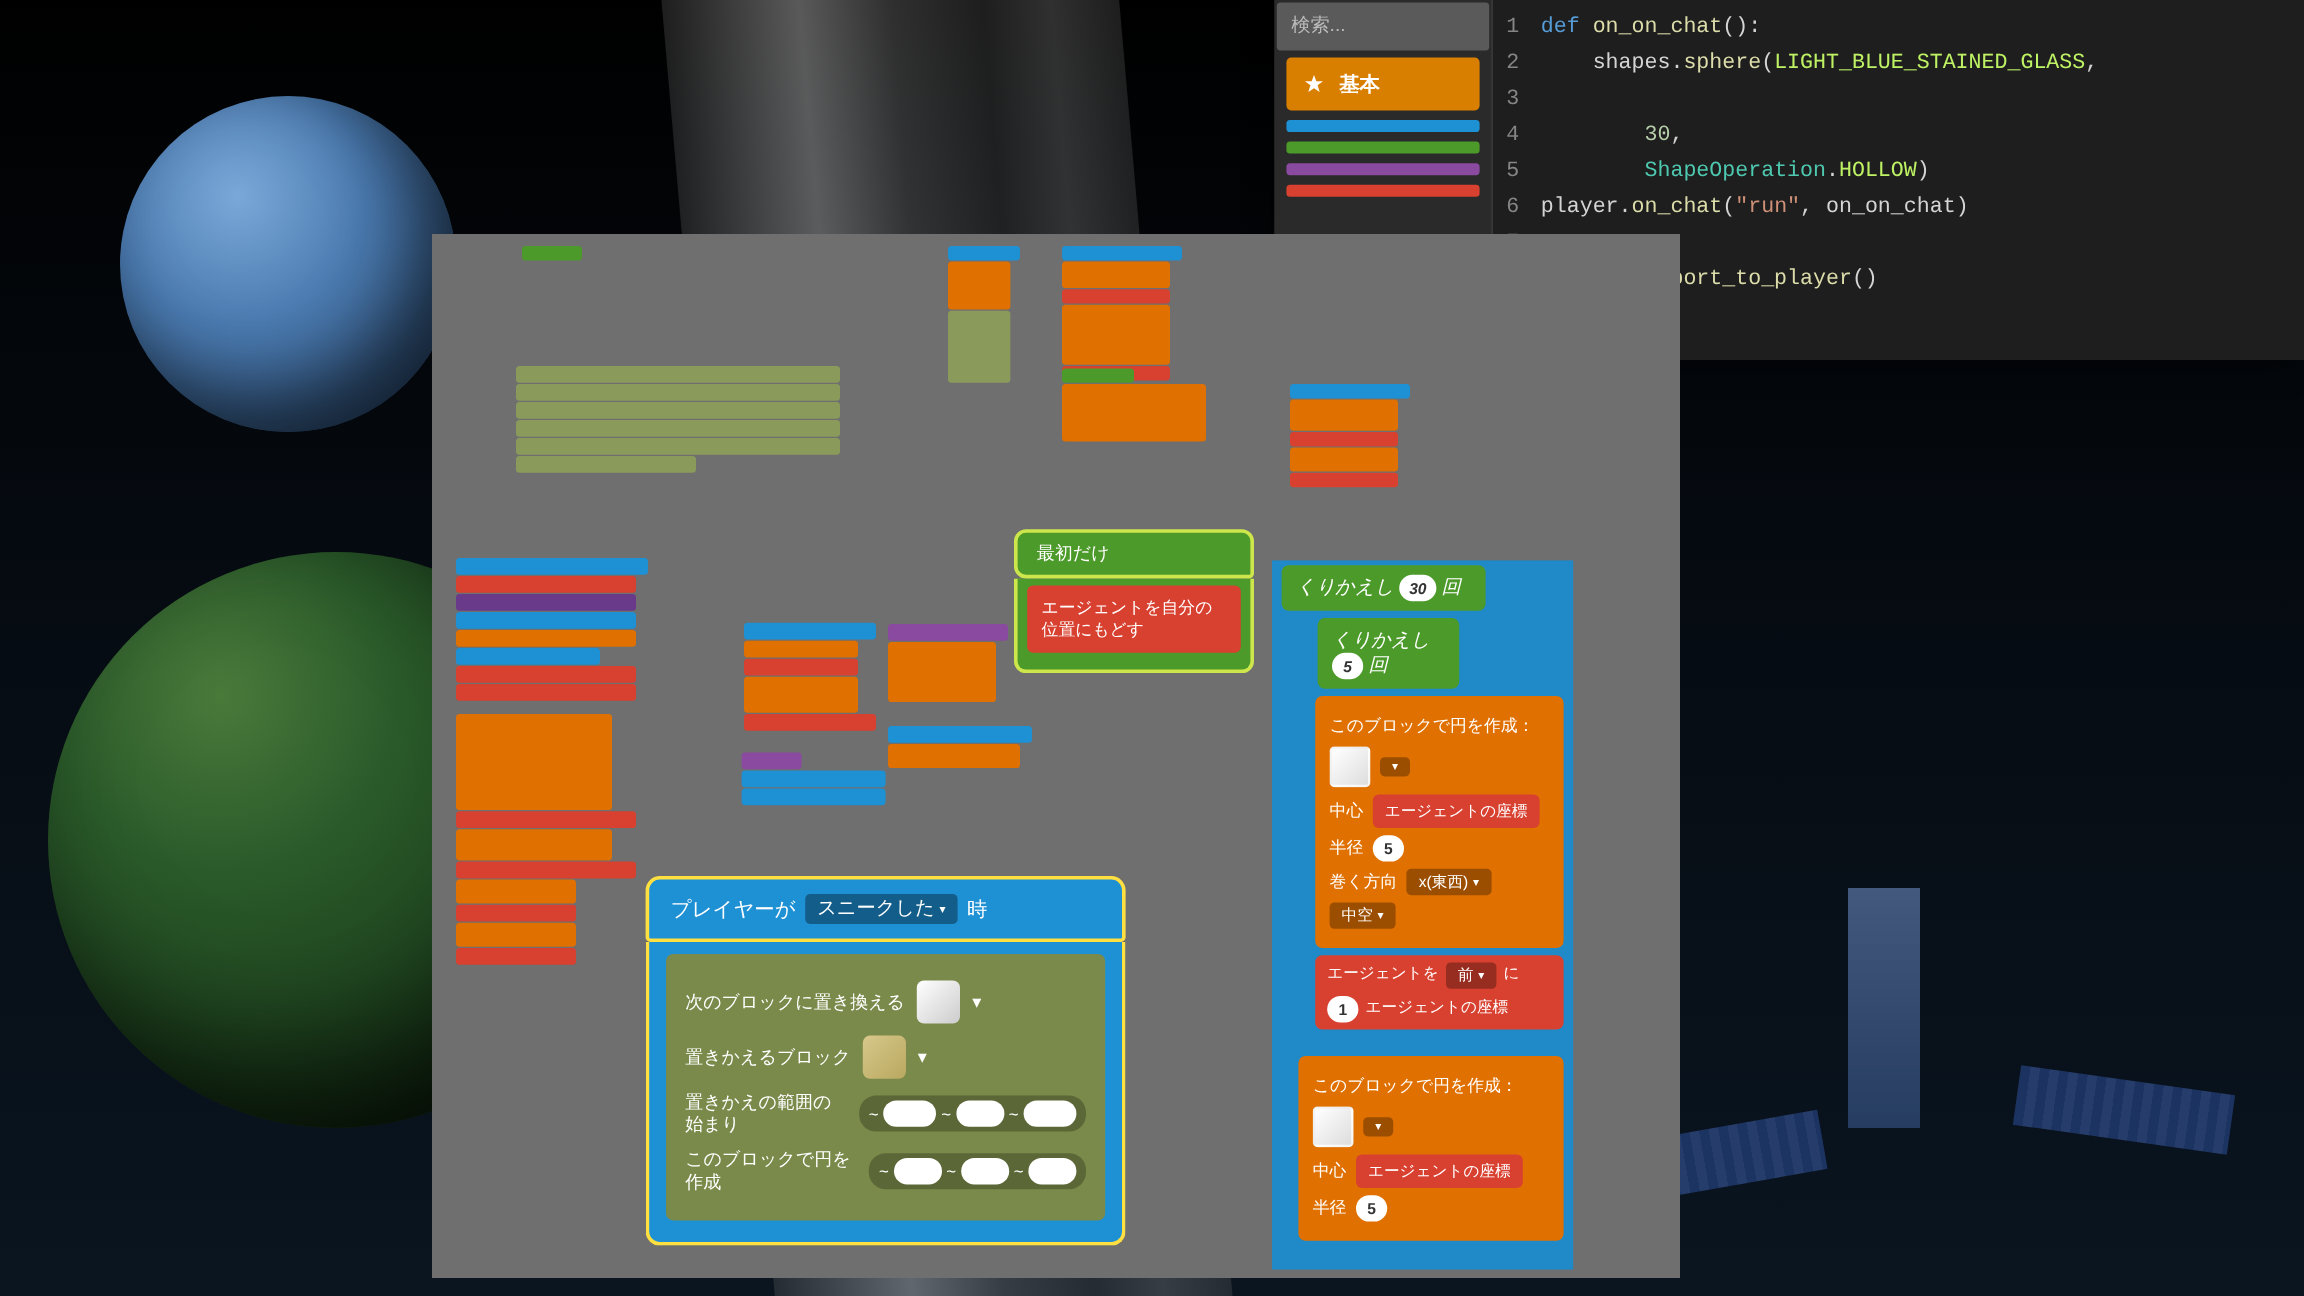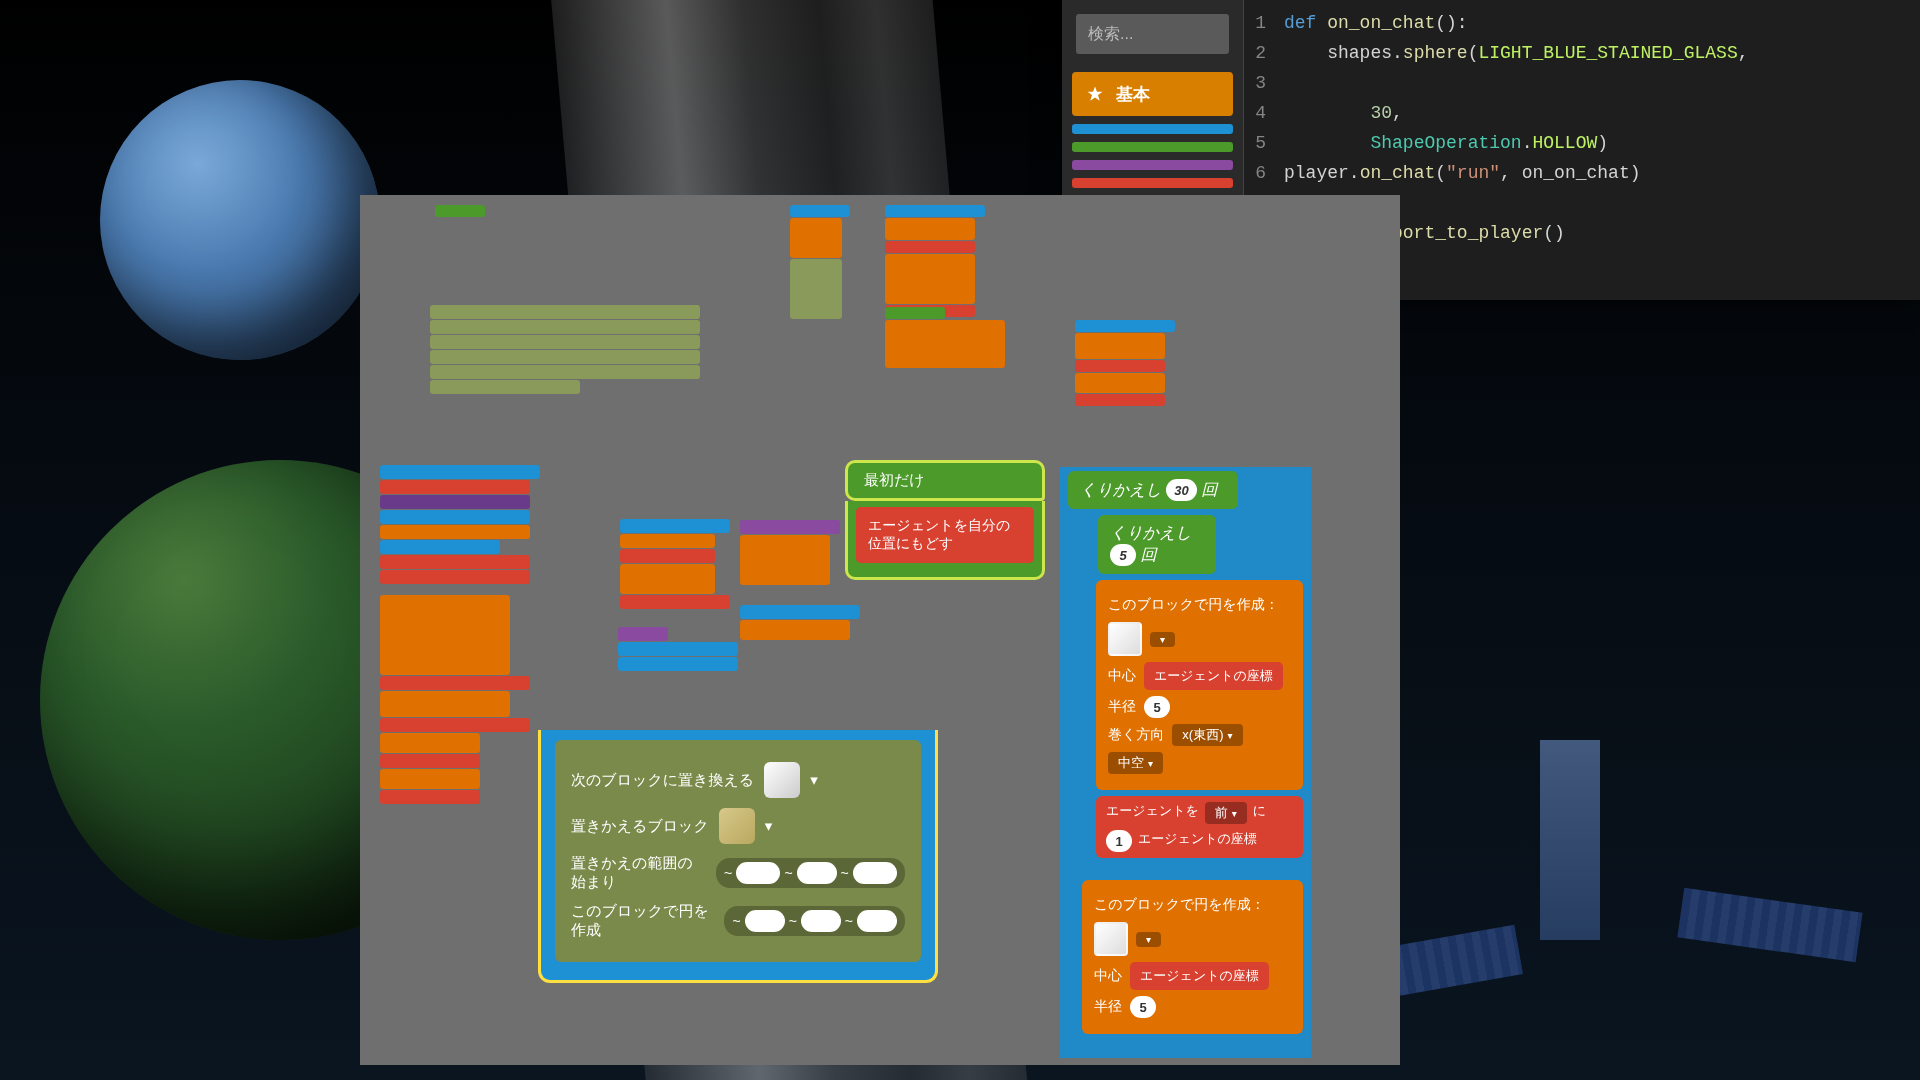--- a/index.html
+++ b/index.html
@@ -18,21 +18,21 @@
 
 .makecode-panel { position: absolute; right: 0; top: 0; width: 858px; background: #1e1e1e; display: flex; flex-direction: column; box-shadow: -4px 4px 20px rgba(0,0,0,.5); }
 .mc-header { height: 54px; background: #1e1e1e; border-bottom: 1px solid #333; display: flex; align-items: center; padding: 0 18px; gap: 14px; }
 .ms-logo { display: grid; grid-template-columns: 12px 12px; grid-template-rows: 12px 12px; gap: 2px; }
 .ms-logo span:nth-child(1){background:#f25022;} .ms-logo span:nth-child(2){background:#7fba00;}
 .ms-logo span:nth-child(3){background:#00a4ef;} .ms-logo span:nth-child(4){background:#ffb900;}
 .mc-brand { color: #fff; font-size: 20px; font-weight: 600; }
 .mc-sep { color: #666; font-size: 20px; margin: 0 4px; }
 .mc-body { display: flex; min-height: 300px; }
 .mc-sidebar { width: 182px; background: #2a2a2a; border-right: 1px solid #444; display: flex; flex-direction: column; }
-.mc-search { margin: 14px; height: 40px; background: #5a5a5a; border-radius: 3px; display: flex; align-items: center; padding: 16px 12px; gap: 8px; }
+.mc-search { margin: 2px; height: 40px; background: #5a5a5a; border-radius: 3px; display: flex; align-items: center; padding: 16px 12px; gap: 8px; }
 .mc-search input { flex: 1; background: none; border: none; color: #ccc; font-size: 16px; outline: none; }
 .mc-search input::placeholder { color: #bbb; }
 .mc-cat { margin: 4px 10px; height: 44px; border-radius: 4px; display: flex; align-items: center; padding: 0 14px; gap: 12px; color: #fff; font-size: 17px; font-weight: 600; cursor: pointer; }
 .mc-cat.basic { background: #d97f00; }
 .mc-cat-strip { margin: 4px 10px; height: 10px; border-radius: 3px; }
 .mc-editor { flex: 1; background: #1e1e1e; font-family: "Consolas","Courier New",monospace; font-size: 18px; line-height: 30px; padding: 8px 0; }
 .code-line { display: flex; padding: 0 8px; }
 .line-no { width: 32px; text-align: right; color: #858585; padding-right: 18px; user-select: none; }
 .code { white-space: pre; color: #d4d4d4; }
 .kw { color: #569cd6; } .fn { color: #dcdcaa; } .num { color: #b5cea8; }
@@ -60,21 +60,21 @@
 .big-chat .body { background: #2089c7; padding: 4px 8px 18px 8px; }
 .loop-blk { background: #4c9a2a; border-radius: 6px; padding: 8px 12px; color: #fff; margin-bottom: 6px; width: 170px; font-style: italic; }
 .loop-blk.inner { margin-left: 16px; width: 118px; }
 .orange-card { background: #e07000; border-radius: 6px; padding: 10px 12px; color: #fff; margin: 6px 0; font-size: 14px; }
 .orange-card .row { display: flex; align-items: center; gap: 8px; margin: 6px 0; flex-wrap: wrap; }
 .tag { background: #d84030; padding: 5px 10px; border-radius: 5px; font-size: 13px; }
 .cube-icon { width: 34px; height: 34px; background: linear-gradient(135deg,#fff,#ddd); border: 2px solid rgba(255,255,255,.4); border-radius: 4px; display: inline-block; }
 .plus-circle { width: 20px; height: 20px; border: 2px solid #fff; border-radius: 50%; display: inline-flex; align-items: center; justify-content: center; font-size: 14px; }
 
 
-.start-blk { position: absolute; left: 845px; top: 460px; width: 200px; }
+.start-blk { position: absolute; left: 845px; top: 441px; width: 200px; }
 .start-blk .hat { background: #4c9a2a; border: 3px solid #cde64c; border-radius: 10px 10px 4px 10px; padding: 8px 16px; font-size: 15px; width: 100%; }
 .start-blk .body { background: #4c9a2a; border: 3px solid #cde64c; border-top: none; border-radius: 0 0 10px 10px; padding: 6px 8px 14px 8px; }
 .start-blk .red-row { background: #d84030; padding: 10px 12px; border-radius: 5px; color: #fff; font-size: 14px; }
 
 
 .sneak-blk { position: absolute; left: 538px; top: 730px; width: 400px; }
 .sneak-blk .hat { background: #1e90d4; border: 3px solid #ffe040; border-radius: 12px 12px 4px 4px; padding: 12px 18px; font-size: 17px; width: 100%; }
 .sneak-blk .body { background: #1e90d4; border: 3px solid #ffe040; border-top: none; border-radius: 0 0 12px 12px; padding: 10px 14px 18px 14px; }
 .sneak-blk .olive-card { background: #7a8a4a; border-radius: 6px; padding: 12px 16px; color: #fff; font-size: 15px; }
 .sneak-blk .olive-card .row { display: flex; align-items: center; gap: 10px; margin: 10px 0; }
@@ -314,20 +314,25 @@
             <span class="pill">5</span>
           </div>
 
       </div>
 
     </div>
   </div>
 </div>
 
 <div class="sneak-blk">
+  <div class="hat">
+    <span>プレイヤーが</span>
+    <span class="dropdown-pill" style="background:rgba(0,0,0,.35);font-size:16px;">スニークした</span>
+    <span>時</span>
+  </div>
   <div class="body">
     <div class="olive-card">
       <div class="row">
         <span>次のブロックに置き換える</span>
         <span class="cube cube-white"></span>
         <span style="color:#fff">▾</span>
       </div>
       <div class="row">
         <span>置きかえるブロック</span>
         <span class="cube cube-sand"></span>

